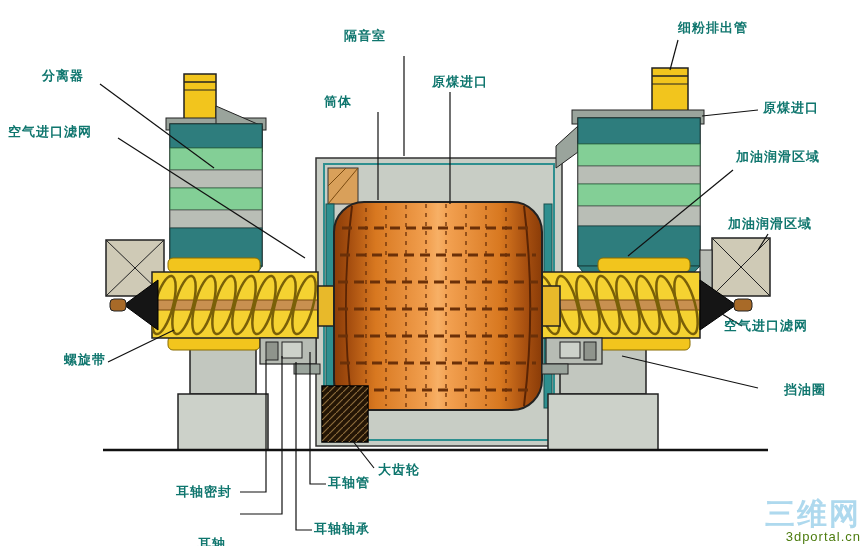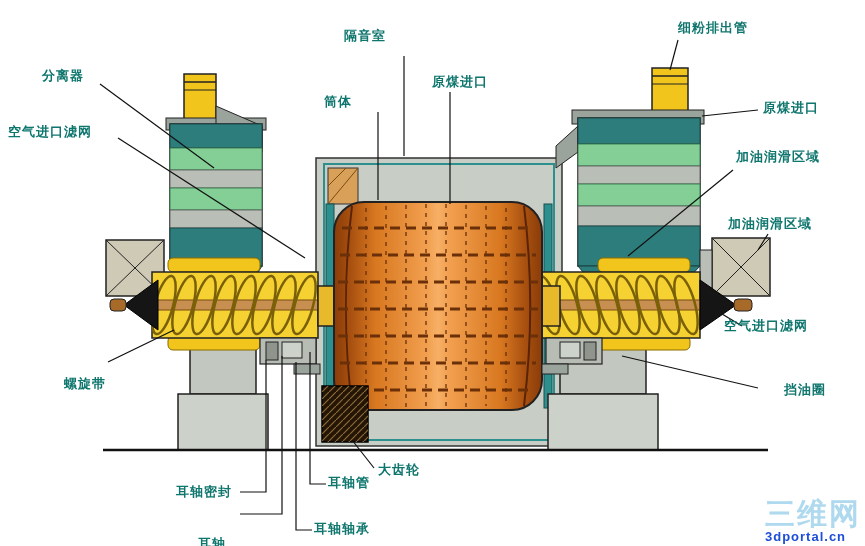--- a/index.html
+++ b/index.html
@@ -6,27 +6,27 @@
   .stage{
     position:relative;width:865px;height:546px;background:#ffffff;overflow:hidden;
     font-family:"Liberation Sans","DejaVu Sans",sans-serif;
   }
   .stage svg{position:absolute;left:0;top:0;}
   .lbl{
     position:absolute;font-size:13px;font-weight:bold;color:#0f766e;
     white-space:nowrap;line-height:1.2;letter-spacing:1px;
   }
   .watermark{
-    position:absolute;right:4px;bottom:2px;user-select:none;
+    position:absolute;right:4px;bottom:2px;text-align:right;user-select:none;
   }
   .watermark .logo{
     font-size:30px;font-weight:bold;color:#aed9ee;letter-spacing:2px;line-height:1;
   }
   .watermark .site{
-    font-size:13px;font-weight:bold;color:#1d4ed8;letter-spacing:1px;
+    font-size:13px;font-weight:normal;color:#4d7c0f;letter-spacing:1px;
   }
 </style>
 </head>
 <body>
 
 <div class="stage">
 
   <svg width="865" height="546" viewBox="0 0 865 546">
     <defs>
       <linearGradient id="drumGrad" x1="0" y1="0" x2="1" y2="0">
@@ -220,21 +220,21 @@
   <div class="lbl" style="left:8px;top:124px">空气进口滤网</div>
   <div class="lbl" style="left:344px;top:28px">隔音室</div>
   <div class="lbl" style="left:324px;top:94px">筒体</div>
   <div class="lbl" style="left:432px;top:74px">原煤进口</div>
   <div class="lbl" style="left:678px;top:20px">细粉排出管</div>
   <div class="lbl" style="left:763px;top:100px">原煤进口</div>
   <div class="lbl" style="left:736px;top:149px">加油润滑区域</div>
   <div class="lbl" style="left:728px;top:216px">加油润滑区域</div>
   <div class="lbl" style="left:724px;top:318px">空气进口滤网</div>
   <div class="lbl" style="left:784px;top:382px">挡油圈</div>
-  <div class="lbl" style="left:64px;top:376px">螺旋带</div>
+  <div class="lbl" style="left:64px;top:352px">螺旋带</div>
   <div class="lbl" style="left:378px;top:462px">大齿轮</div>
   <div class="lbl" style="left:176px;top:484px">耳轴密封</div>
   <div class="lbl" style="left:198px;top:536px">耳轴</div>
   <div class="lbl" style="left:314px;top:521px">耳轴轴承</div>
   <div class="lbl" style="left:328px;top:475px">耳轴管</div>
 
   <div class="watermark">
     <div class="logo">三维网</div>
     <div class="site">3dportal.cn</div>
   </div>

